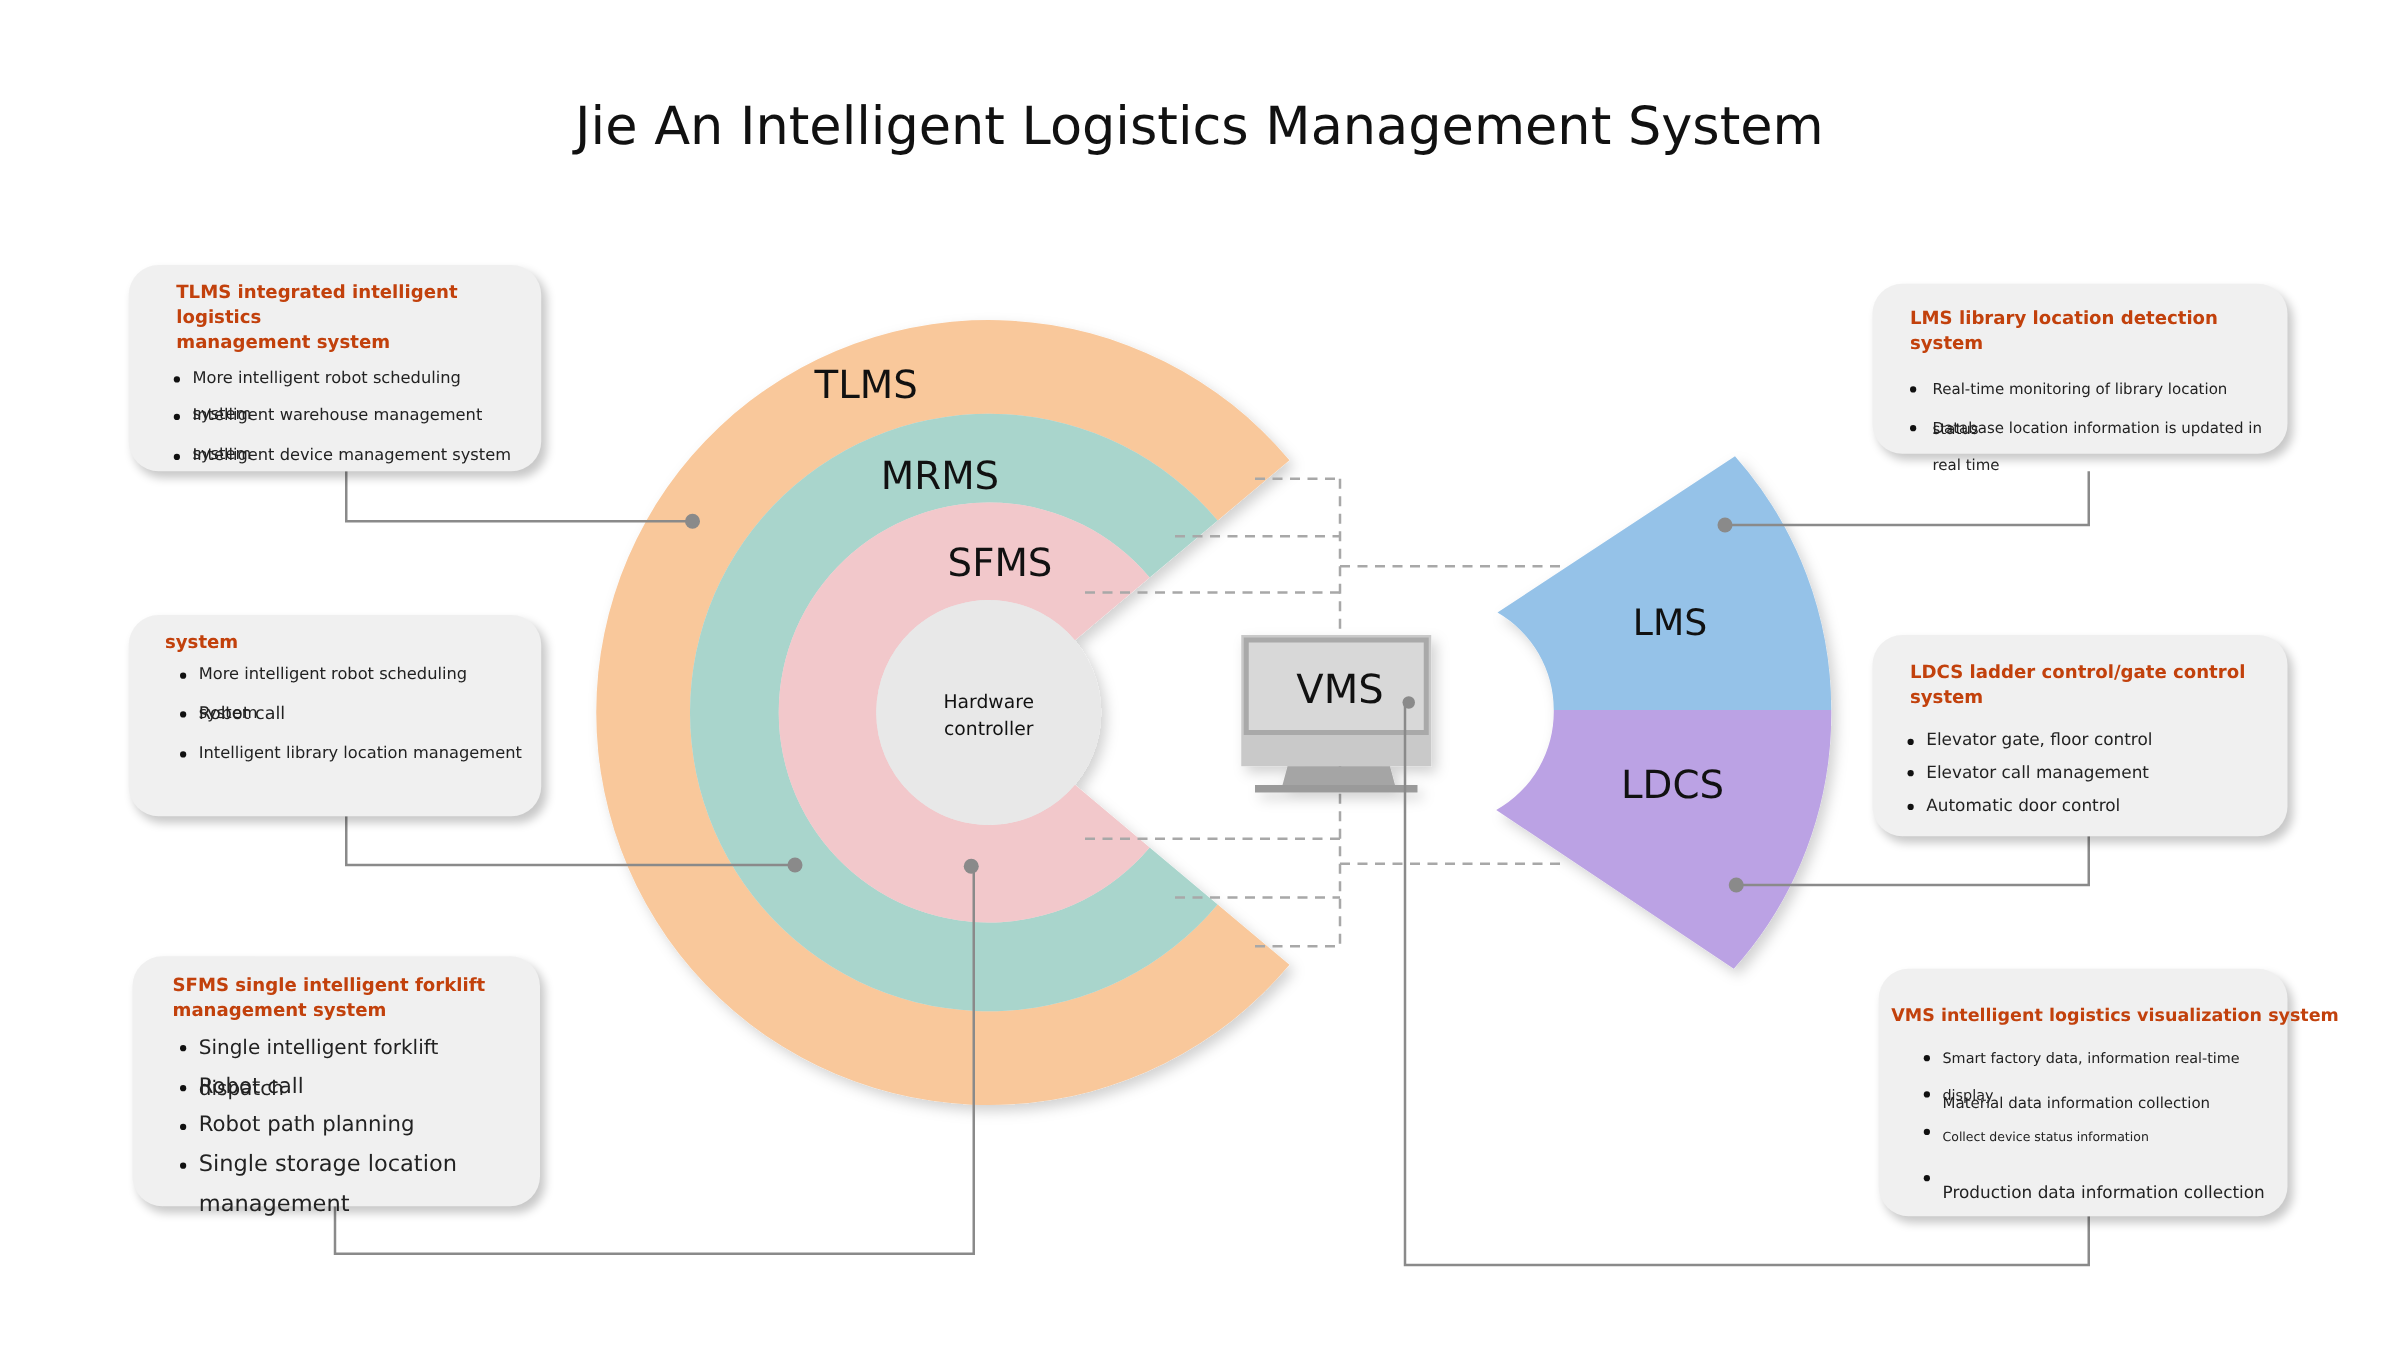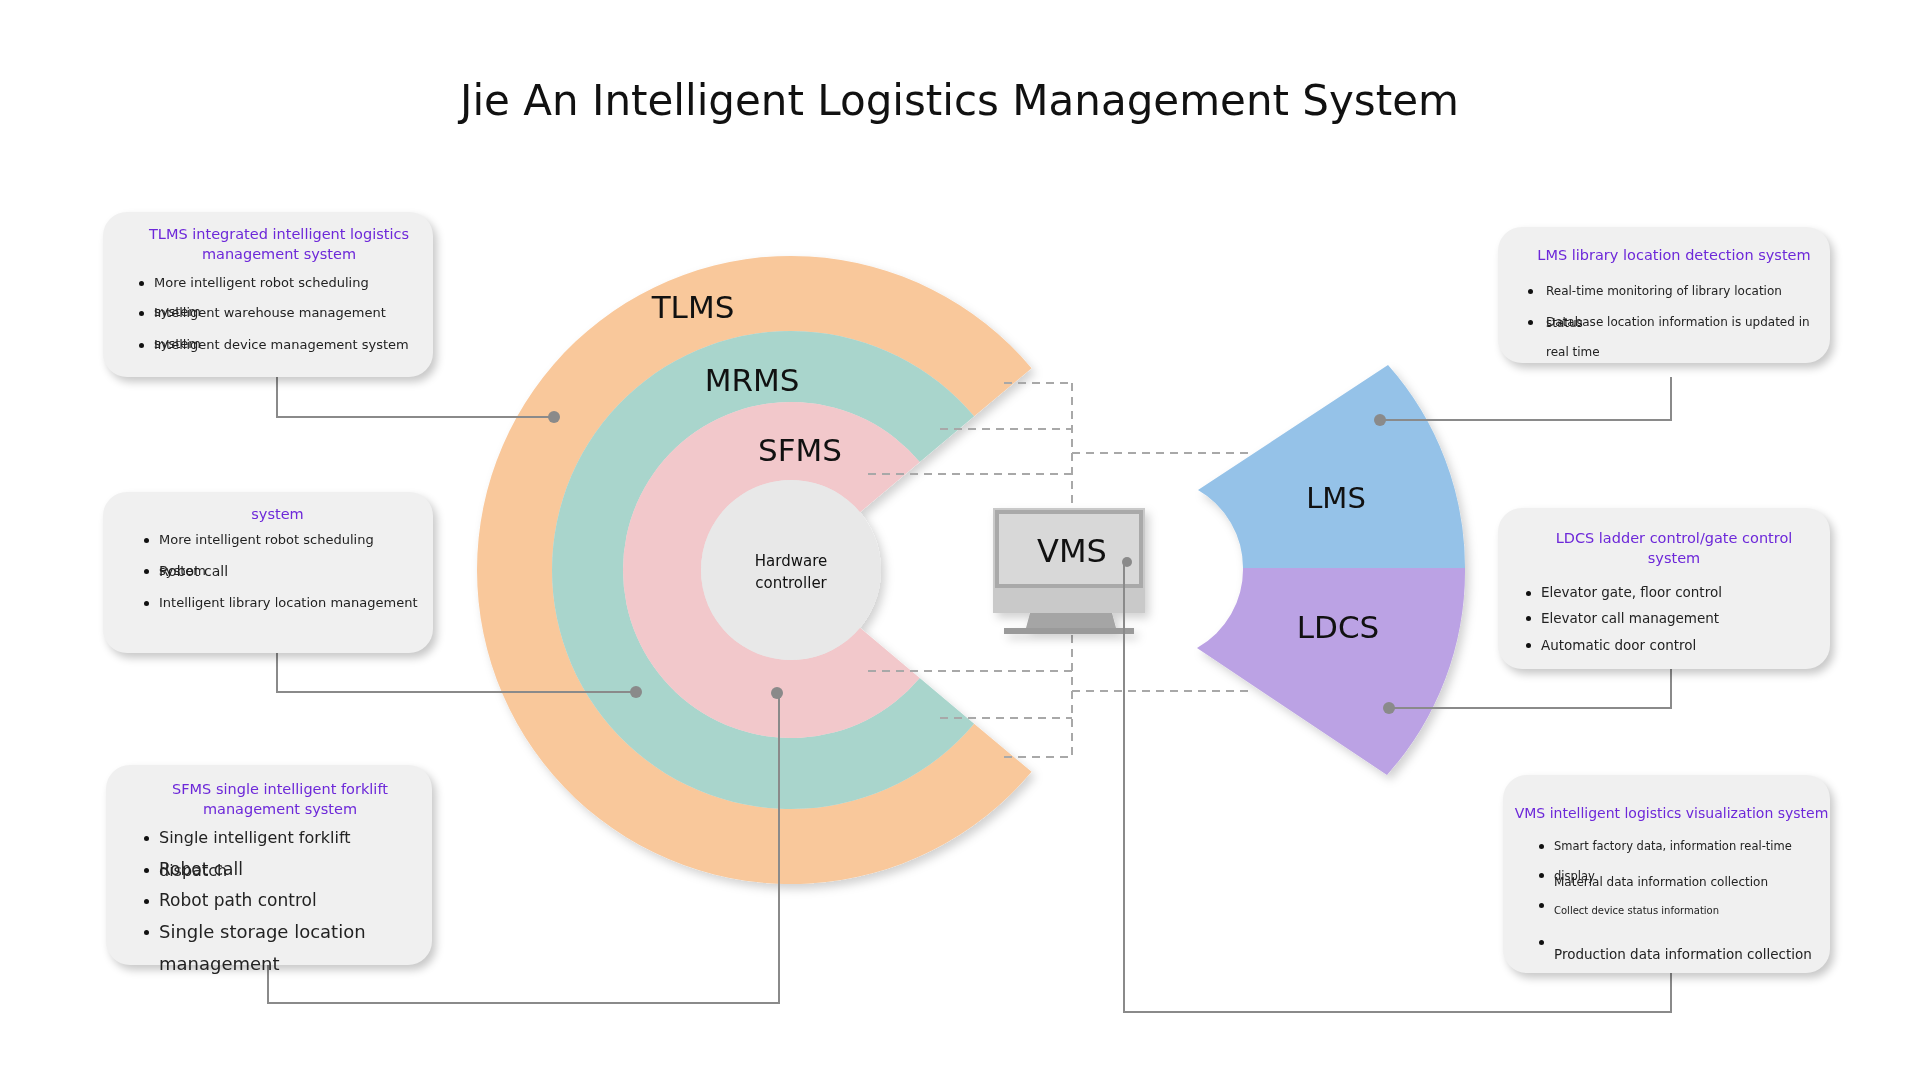--- a/index.html
+++ b/index.html
@@ -4,22 +4,22 @@
 <style>
   html, body { margin: 0; padding: 0; background: #ffffff; }
   body { width: 1919px; height: 1079px; position: relative; overflow: hidden;
          font-family: "Liberation Sans", "DejaVu Sans", sans-serif; color: #111; }
   .title { position: absolute; left: 0; top: 76px; width: 1919px; text-align: center;
            font-family: "DejaVu Sans", sans-serif; font-size: 42px; font-weight: normal;
            letter-spacing: 0px; color: #111; }
   svg.diagram { position: absolute; left: 0; top: 0; }
   .box { position: absolute; background: #f0f0f0; border-radius: 24px;
          box-shadow: 4px 5px 8px rgba(0,0,0,0.22); box-sizing: border-box; }
-  .box h3 { margin: 0; font-family: "DejaVu Sans", sans-serif; font-size: 14.5px; font-weight: normal;
-            line-height: 20px; color: #6d28d9; text-align: center; }
+  .box h3 { margin: 0; font-family: "DejaVu Sans", sans-serif; font-size: 14.5px; font-weight: bold;
+            line-height: 20px; color: #c2410c; }
   .box ul { list-style: none; margin: 0; padding: 0; }
   .box li { position: relative; font-family: "DejaVu Sans", sans-serif; font-size: 13px; color: #222;
             padding-left: 15px; }
   .box li::before { content: ""; position: absolute; left: 0; top: 50%; width: 5px; height: 5px;
                     margin-top: -2px; border-radius: 50%; background: #111; }
   .ring-label { font-family: "DejaVu Sans", sans-serif; fill: #111; }
 </style>
 </head>
 <body>
 
@@ -108,21 +108,21 @@
     <li style="height:32px; line-height:32px;">Intelligent library location management</li>
   </ul>
 </div>
 
 <div class="box" style="left: 106px; top: 765px; width: 326px; height: 200px; padding: 14px 10px 0px 32px; background: rgb(240, 240, 240);">
   <h3>SFMS single intelligent forklift</h3>
   <h3>management system</h3>
   <ul style="margin-top:2px; margin-left:6px;">
     <li style="height:33px; line-height:33px; font-size:16px;">Single intelligent forklift dispatch</li>
     <li style="height:31px; line-height:31px; font-size:17px;">Robot call</li>
-    <li style="height:31px; line-height:31px; font-size:17px;">Robot path control</li>
+    <li style="height:31px; line-height:31px; font-size:17px;">Robot path planning</li>
     <li style="height:32px; line-height:32px; font-size:18px;">Single storage location management</li>
   </ul>
 </div>
 
 <div class="box" style="left: 1498px; top: 227px; width: 332px; height: 136px; padding: 18px 10px 0px 30px; background: rgb(240, 240, 240);">
   <h3>LMS library location detection system</h3>
   <ul style="margin-top:10px; margin-left:0;">
     <li style="height:32px; line-height:32px; font-size:12px; padding-left:18px;">Real-time monitoring of library location status</li>
     <li style="height:30px; line-height:30px; font-size:12px; padding-left:18px;">Database location information is updated in real time</li>
   </ul>

